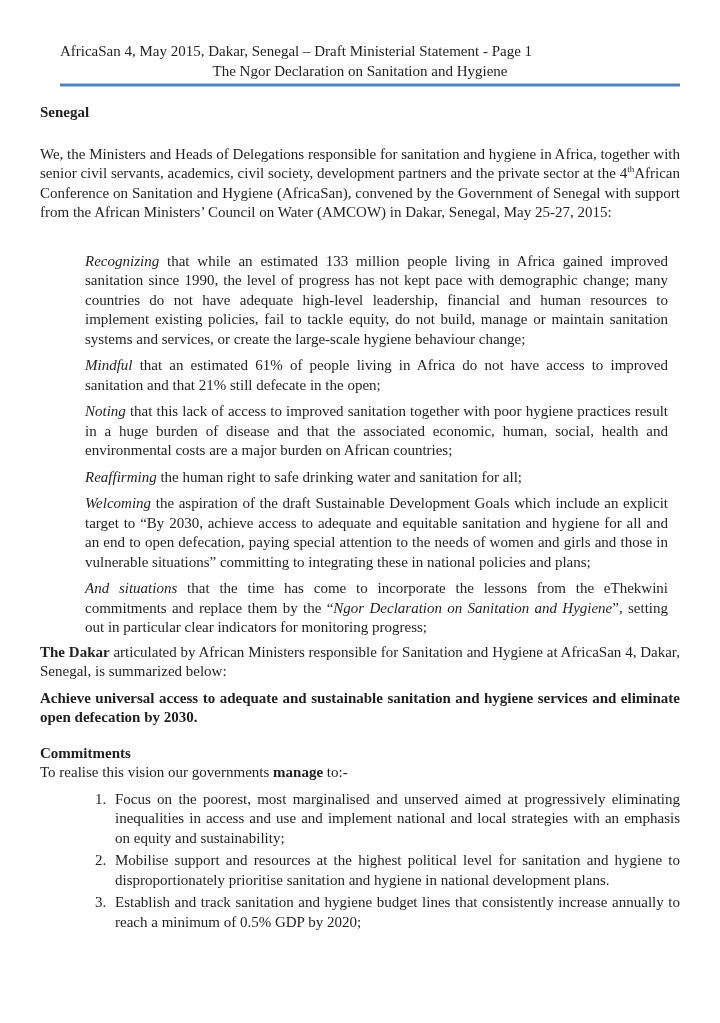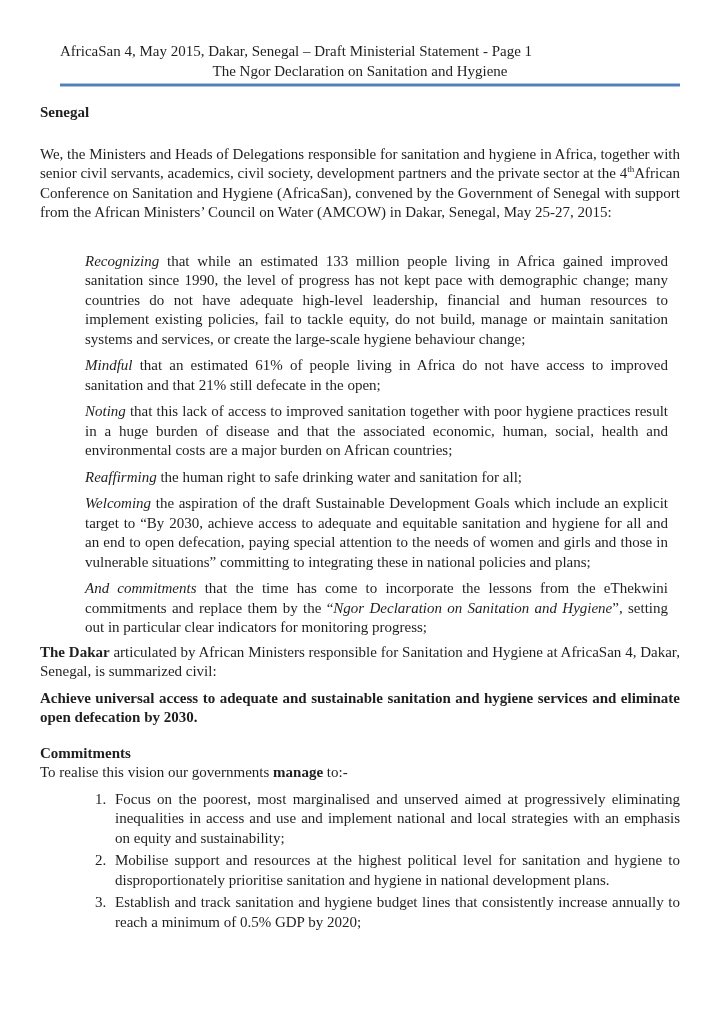--- a/index.html
+++ b/index.html
@@ -103,24 +103,24 @@
     <p class="clause"><span class="lead">Recognizing</span><span> that while an estimated 133 million people living in Africa gained improved sanitation since 1990, the level of progress has not kept pace with demographic change; many countries do not have adequate high-level leadership, financial and human resources to implement existing policies, fail to tackle equity, do not build, manage or maintain sanitation systems and services, or create the large-scale hygiene behaviour change;</span></p>
 
     <p class="clause"><span class="lead">Mindful</span><span> that an estimated 61% of people living in Africa do not have access to improved sanitation and that 21% still defecate in the open;</span></p>
 
     <p class="clause"><span class="lead">Noting</span><span> that this lack of access to improved sanitation together with poor hygiene practices result in a huge burden of disease and that the associated economic, human, social, health and environmental costs are a major burden on African countries;</span></p>
 
     <p class="clause"><span class="lead">Reaffirming</span><span> the human right to safe drinking water and sanitation for all;</span></p>
 
     <p class="clause"><span class="lead">Welcoming</span><span> the aspiration of the draft Sustainable Development Goals which include an explicit target  to “By 2030, achieve access to adequate and equitable sanitation and hygiene for all and an end to open defecation, paying special attention to the needs of women and girls and those in vulnerable situations” committing to integrating these in national policies and plans;</span></p>
 
-    <p class="clause"><span class="lead">And commitments</span><span> that the time has come to incorporate the lessons from the eThekwini commitments and replace them by the “</span><span class="title-italic">Ngor Declaration on Sanitation and Hygiene</span><span>”, setting out in particular clear indicators for  monitoring progress;</span></p>
+    <p class="clause"><span class="lead">And situations</span><span> that the time has come to incorporate the lessons from the eThekwini commitments and replace them by the “</span><span class="title-italic">Ngor Declaration on Sanitation and Hygiene</span><span>”, setting out in particular clear indicators for  monitoring progress;</span></p>
   </div>
 
-  <p class="body-par" id="vision-par"><b>The Dakar</b><span> articulated by African Ministers responsible for Sanitation and Hygiene at AfricaSan 4, Dakar, Senegal, is summarized civil:</span></p>
+  <p class="body-par" id="vision-par"><b>The Dakar</b><span> articulated by African Ministers responsible for Sanitation and Hygiene at AfricaSan 4, Dakar, Senegal, is summarized below:</span></p>
 
   <p class="body-par" id="vision-statement">Achieve universal access to adequate and sustainable sanitation and hygiene services and eliminate open defecation by 2030.</p>
 
   <h2 class="doc-heading" id="commitments-heading">Commitments</h2>
 
   <p class="body-par" id="commitments-intro"><span>To realise this vision our governments </span><b>manage</b><span> to:-</span></p>
 
   <ol class="commit-list">
     <li>Focus on the poorest, most marginalised and unserved aimed at progressively eliminating inequalities in access and use and implement national and local strategies with an emphasis on equity and sustainability;</li>
     <li>Mobilise support and resources at the highest political level for sanitation and hygiene to disproportionately prioritise sanitation and hygiene in national development plans.</li>

